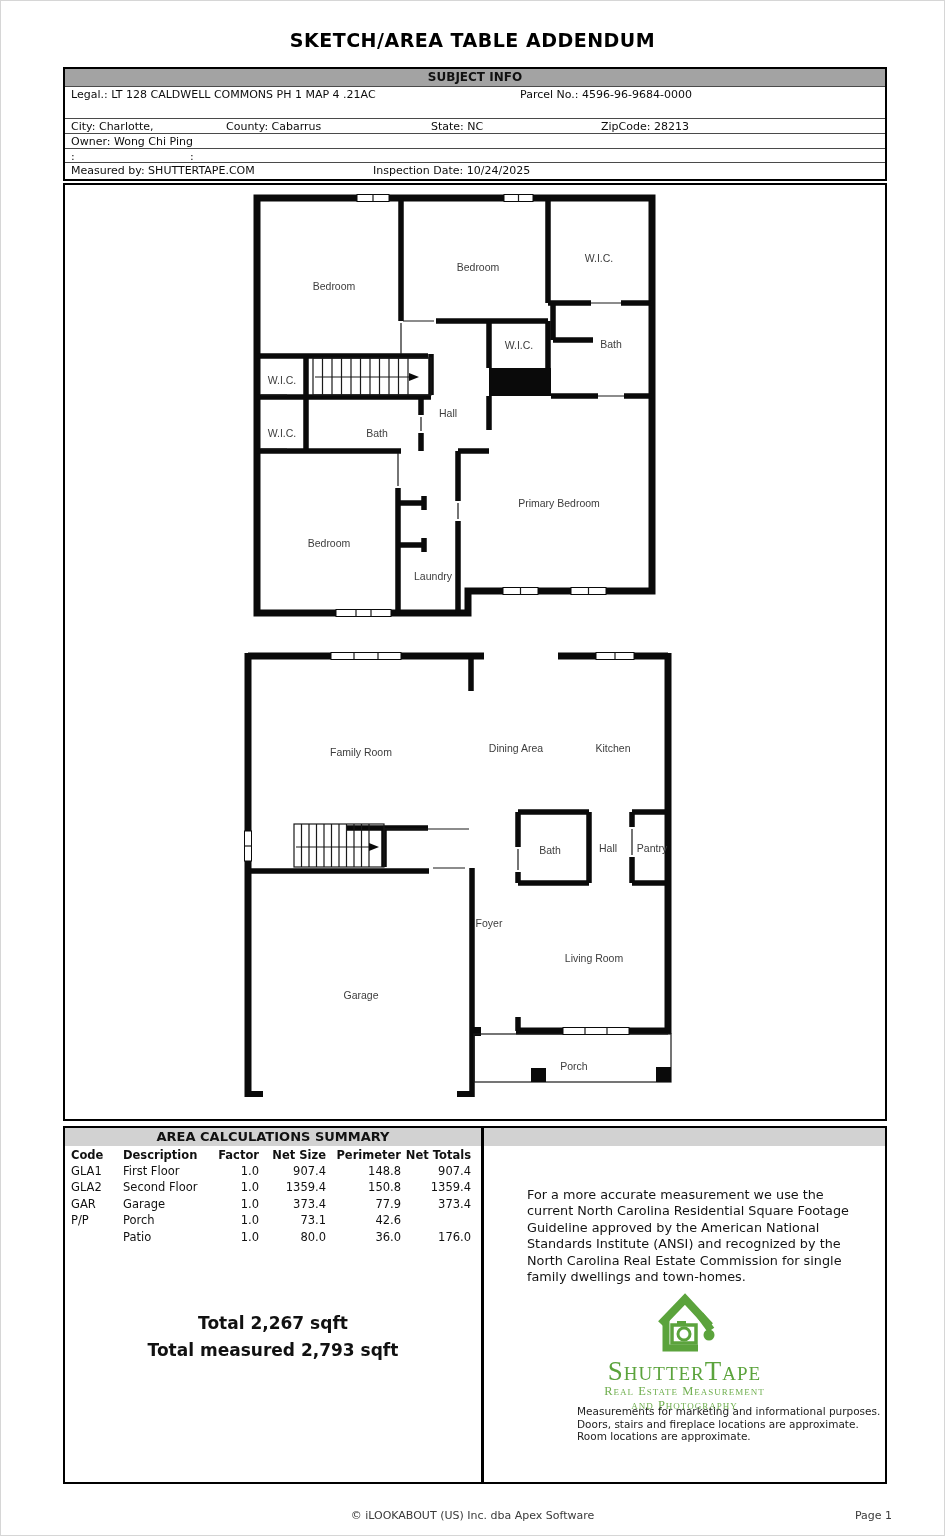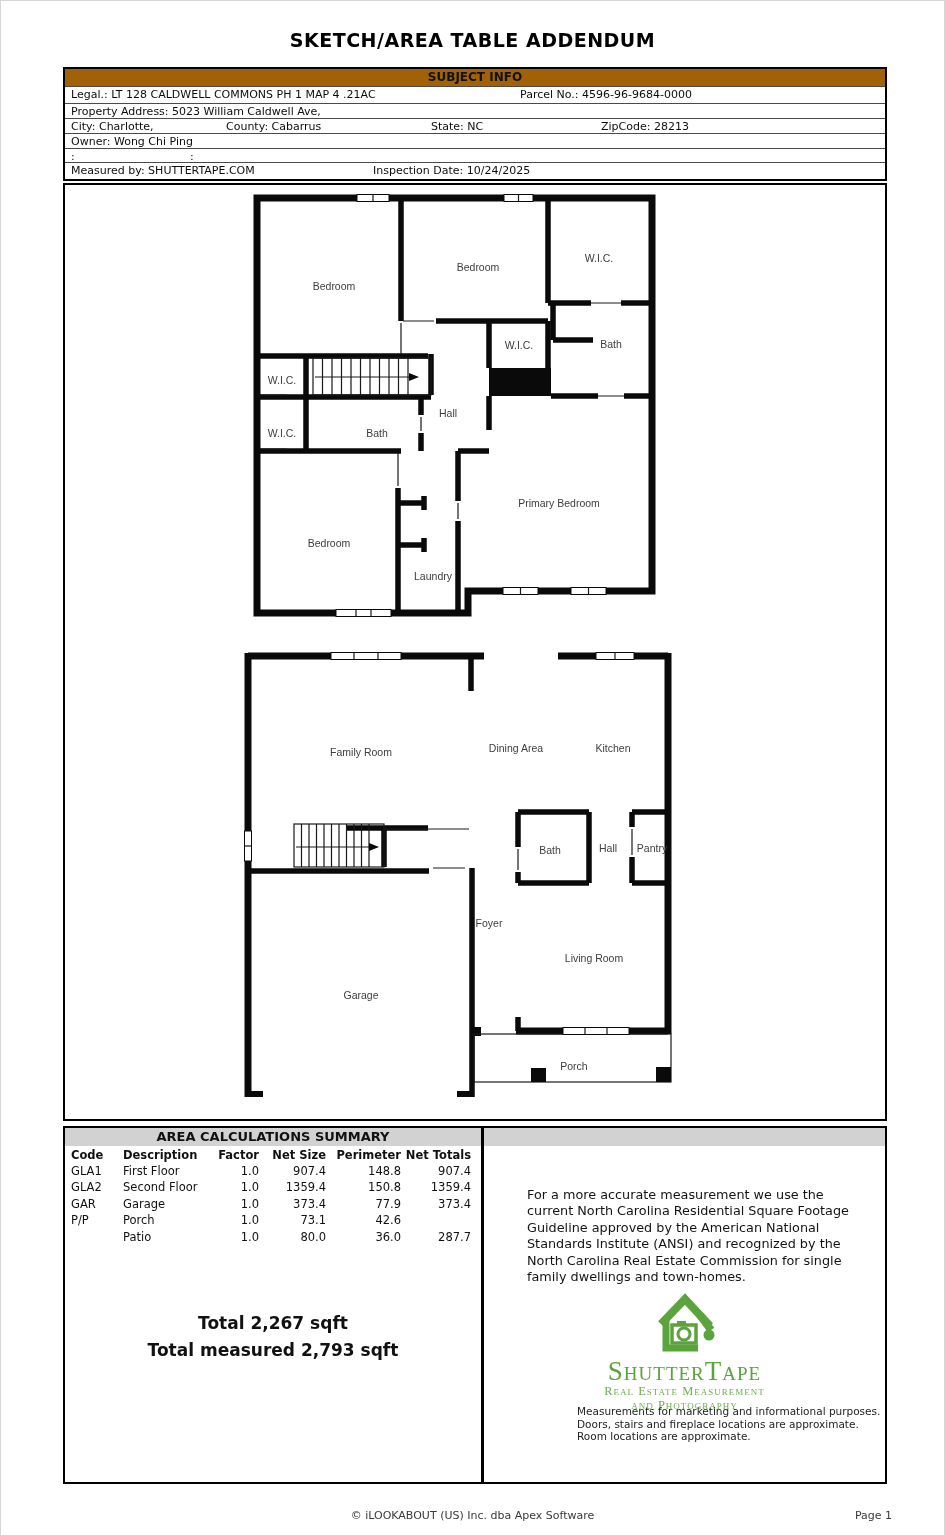--- a/index.html
+++ b/index.html
@@ -2,21 +2,21 @@
 <html><head>
 <meta charset="utf-8">
 <style>
   html,body{margin:0;padding:0;background:#fff;}
   #page{position:relative;width:945px;height:1536px;background:#fff;border:1px solid #d6d6d6;box-sizing:border-box;
         font-family:"DejaVu Sans","Liberation Sans",sans-serif;color:#111;overflow:hidden;}
   .doc-title{position:absolute;left:0;top:28px;width:100%;text-align:center;font-size:19px;font-weight:bold;letter-spacing:.5px;color:#000;}
 
   
   #subject-box{position:absolute;left:62px;top:66px;width:824px;height:114px;border:2px solid #000;box-sizing:border-box;background:#fff;}
-  .si-header{position:absolute;left:0;top:0;width:100%;height:17px;background:#a16207;text-align:center;
+  .si-header{position:absolute;left:0;top:0;width:100%;height:17px;background:#a3a3a3;text-align:center;
              font-size:12px;font-weight:bold;line-height:17px;}
   .si-row{position:absolute;left:0;width:100%;border-top:1px solid #4a4a4a;}
   .si-row .f{position:absolute;top:1px;font-size:11px;white-space:nowrap;color:#0d0d0d;}
 
   
   #sketch-box{position:absolute;left:62px;top:182px;width:824px;height:938px;border:2px solid #000;box-sizing:border-box;background:#fff;}
   .plan{position:absolute;}
   .rlabel{position:absolute;transform:translate(-50%,-50%);font-size:10.5px;color:#3d3d3d;white-space:nowrap;
           font-family:"Liberation Sans",sans-serif;}
 
@@ -58,23 +58,20 @@
 
 <div id="page">
 
   <div class="doc-title">SKETCH/AREA TABLE ADDENDUM</div>
 
   <div id="subject-box">
     <div class="si-header">SUBJECT INFO</div>
     <div class="si-row" style="top:17px;height:17px;">
       <span class="f" style="left:6px;">Legal.: LT 128 CALDWELL COMMONS PH 1 MAP 4 .21AC</span>
       <span class="f" style="left:430px;margin-left:25px;">Parcel No.: 4596-96-9684-0000</span>
-    </div>
-    <div class="si-row" style="top:34px;height:15px;">
-      <span class="f" style="left:6px;">Property Address: 5023 William Caldwell Ave,</span>
     </div>
     <div class="si-row" style="top:49px;height:15px;">
       <span class="f" style="left:6px;">City: Charlotte,</span>
       <span class="f" style="left:161px;">County: Cabarrus</span>
       <span class="f" style="left:366px;">State: NC</span>
       <span class="f" style="left:536px;">ZipCode: 28213</span>
     </div>
     <div class="si-row" style="top:64px;height:15px;">
       <span class="f" style="left:6px;">Owner: Wong Chi Ping</span>
     </div>
@@ -233,21 +230,21 @@
       <span class="c-net">73.1</span>
       <span class="c-per">42.6</span>
       <span class="c-tot"></span>
     </div>
     <div class="t-row" style="top:102px;">
       <span class="c-code"></span>
       <span class="c-desc">Patio</span>
       <span class="c-factor">1.0</span>
       <span class="c-net">80.0</span>
       <span class="c-per">36.0</span>
-      <span class="c-tot">287.7</span>
+      <span class="c-tot">176.0</span>
     </div>
 
     <div class="totals" style="top:185px;">Total 2,267 sqft</div>
     <div class="totals" style="top:212px;">Total measured 2,793 sqft</div>
 
 
     <div class="right-panel">
       <div class="note-par">For a more accurate measurement we use the current North Carolina Residential Square Footage Guideline approved by the American National Standards Institute (ANSI) and recognized by the North Carolina Real Estate Commission for single family dwellings and town-homes.</div>
       <div class="logo-block">
         <svg width="64" height="66" viewBox="0 0 64 66">

